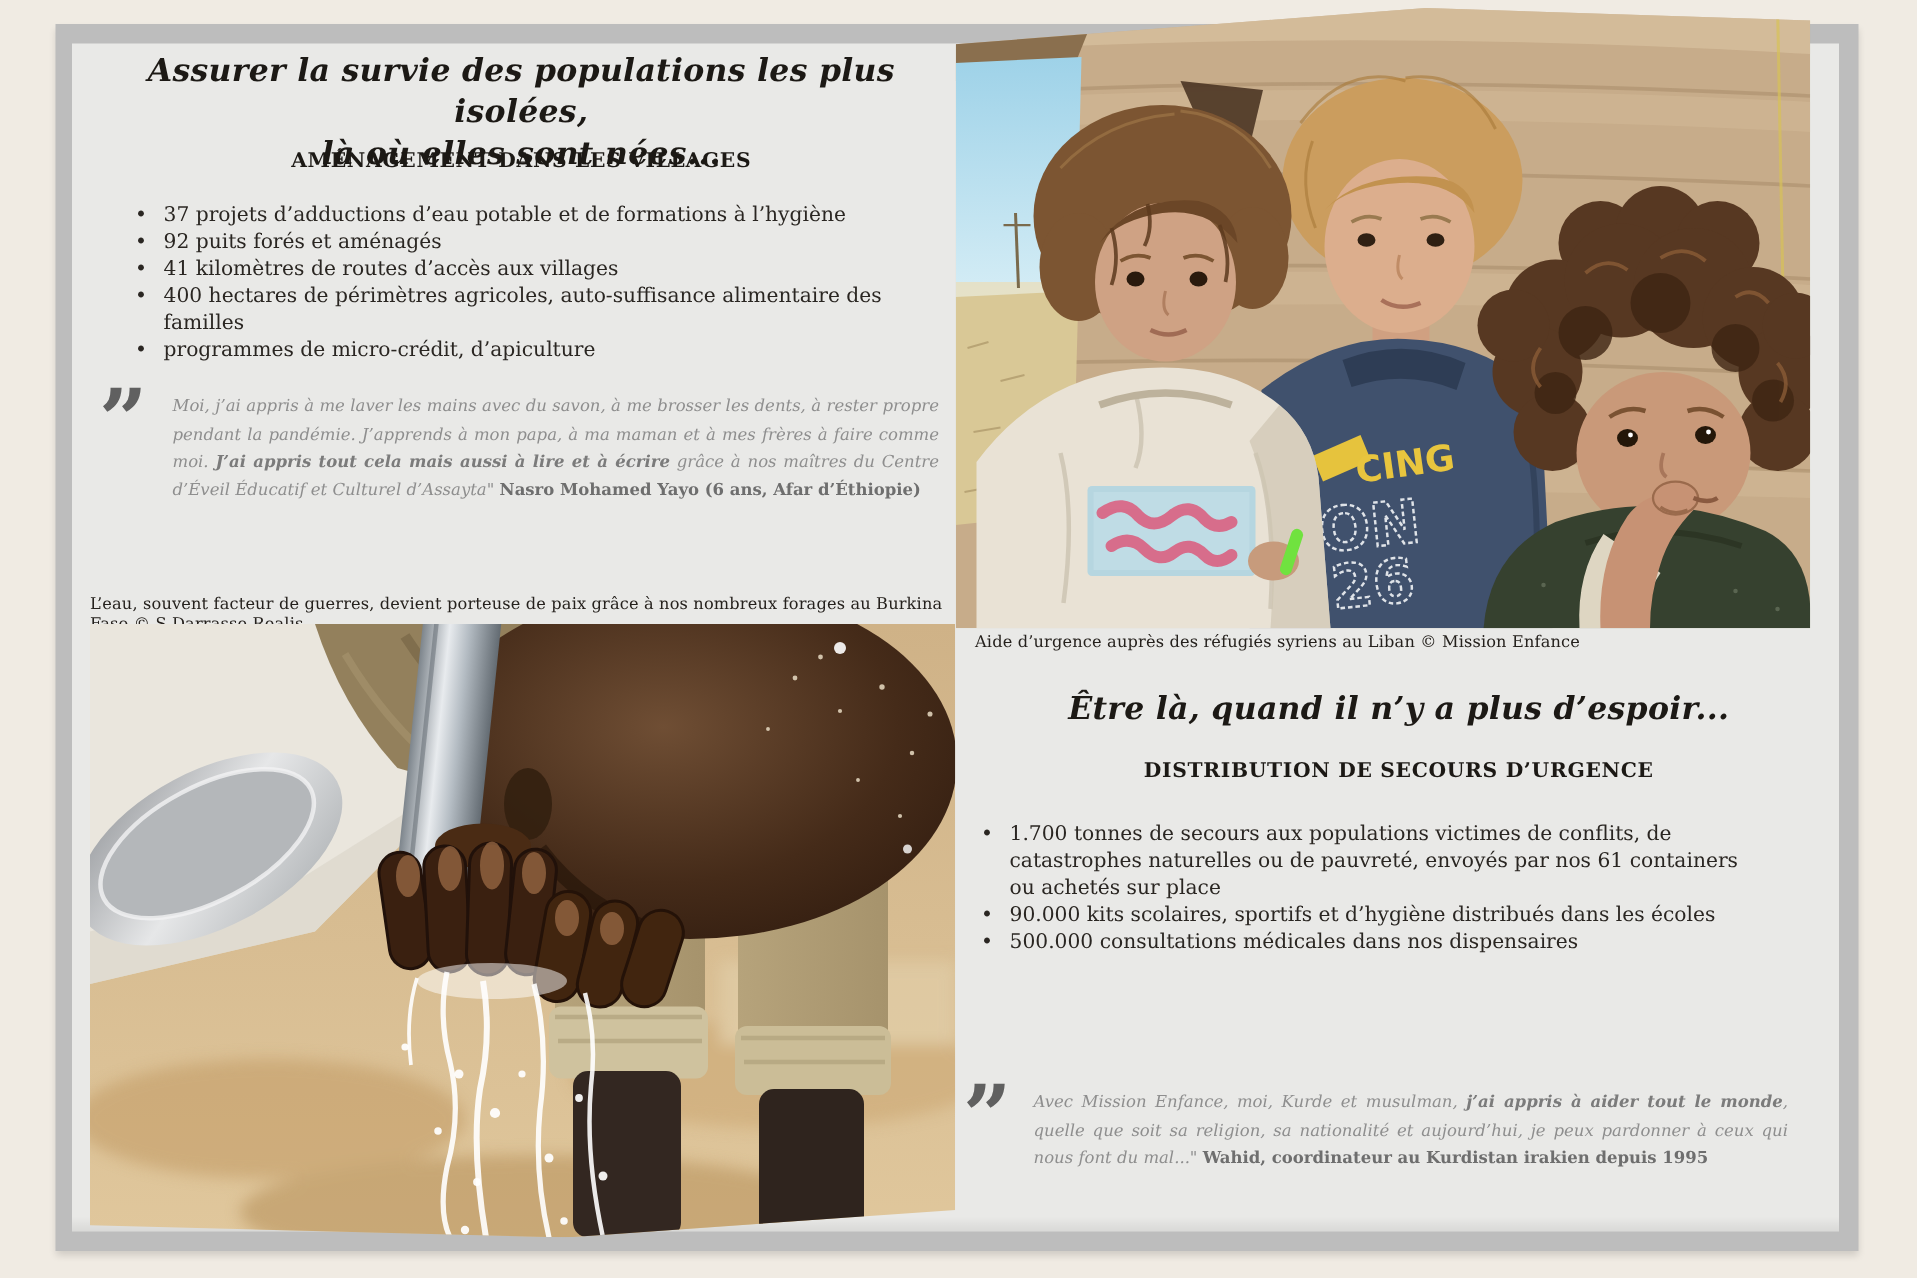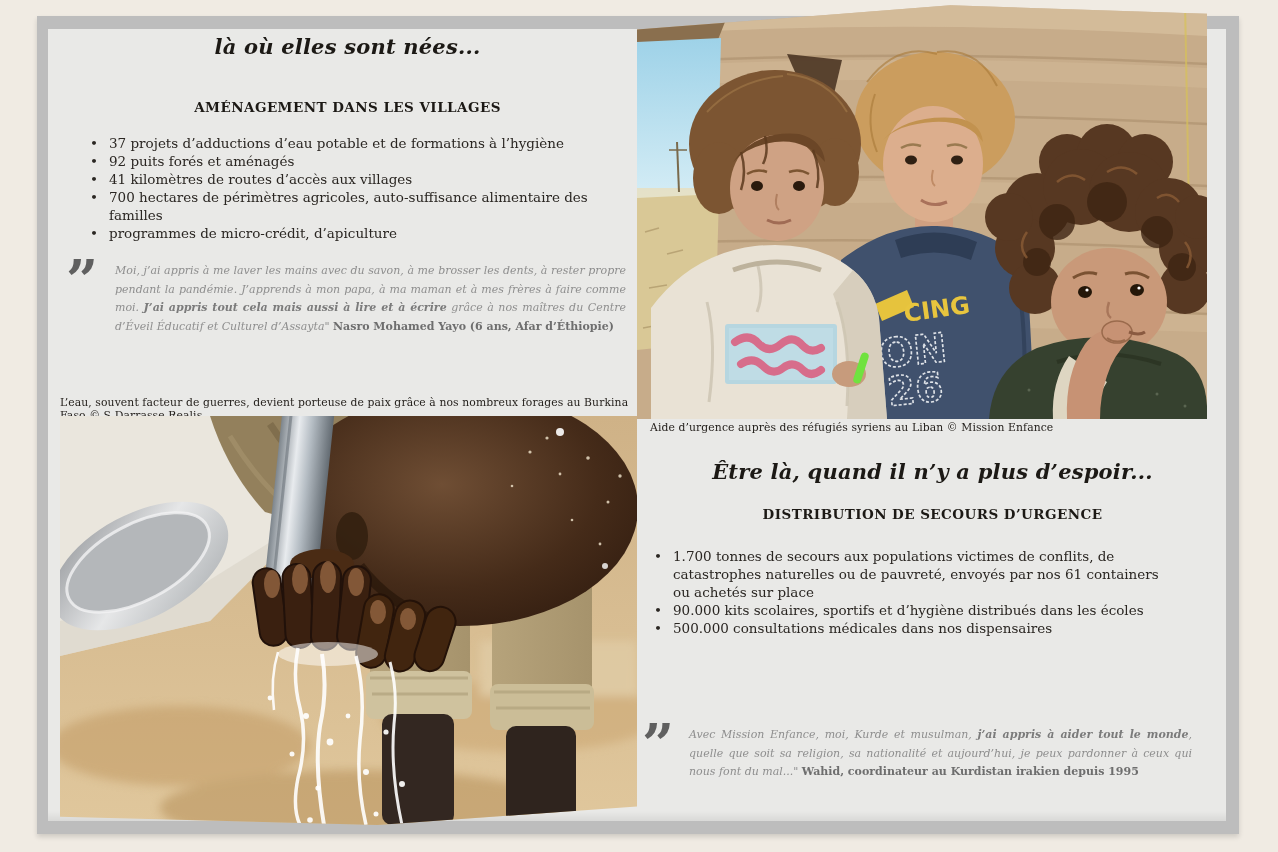--- a/index.html
+++ b/index.html
@@ -33,31 +33,32 @@
   .photo-right{left:637px;top:2px;width:570px;height:417px;clip-path:polygon(0 6.6%,55% .8%,100% 2.8%,100% 100%,0 100%);}
 </style>
 </head>
 <body>
 
 <div class="stage">
   <div class="frame"></div>
   <div class="content"></div>
 
   <div class="abs title" style="left:75px;top:33px;width:545px;">
+    <div>Assurer la survie des populations les plus isolées,</div>
     <div>là où elles sont nées...</div>
   </div>
 
   <div class="abs section-heading" style="left:75px;top:99px;width:545px;">AMÉNAGEMENT DANS LES VILLAGES</div>
 
   <ul class="abs bullets" style="left:88px;top:134px;width:548px;">
 
   <li>37 projets d’adductions d’eau potable et de formations à l’hygiène</li>
       <li>92 puits forés et aménagés</li>
       <li>41 kilomètres de routes d’accès aux villages</li>
-      <li>700 hectares de périmètres agricoles, auto-suffisance alimentaire des familles</li>
+      <li>400 hectares de périmètres agricoles, auto-suffisance alimentaire des familles</li>
       <li>programmes de micro-crédit, d’apiculture</li>
     </ul>
 
   <div class="abs quote" style="left:66px;top:262px;width:560px;">
     <div class="quote-mark">”</div>
     <div class="quote-text"><span class="seg-i">Moi, j’ai appris à me laver les mains avec du savon, à me brosser les dents, à rester propre pendant la pandémie. J’apprends à mon papa, à ma maman et à mes frères à faire comme moi. </span><span class="seg-bi">J’ai appris tout cela mais aussi à lire et à écrire</span><span class="seg-i"> grâce à nos maîtres du Centre d’Éveil Éducatif et Culturel d’Assayta" </span><span class="seg-b">Nasro Mohamed Yayo (6 ans, Afar d’Éthiopie)</span></div>
   </div>
 
   <div class="abs caption" style="left:60px;top:396px;width:578px;">L’eau, souvent facteur de guerres, devient porteuse de paix grâce à nos nombreux forages au Burkina Faso © S Darrasse Realis</div>
 

